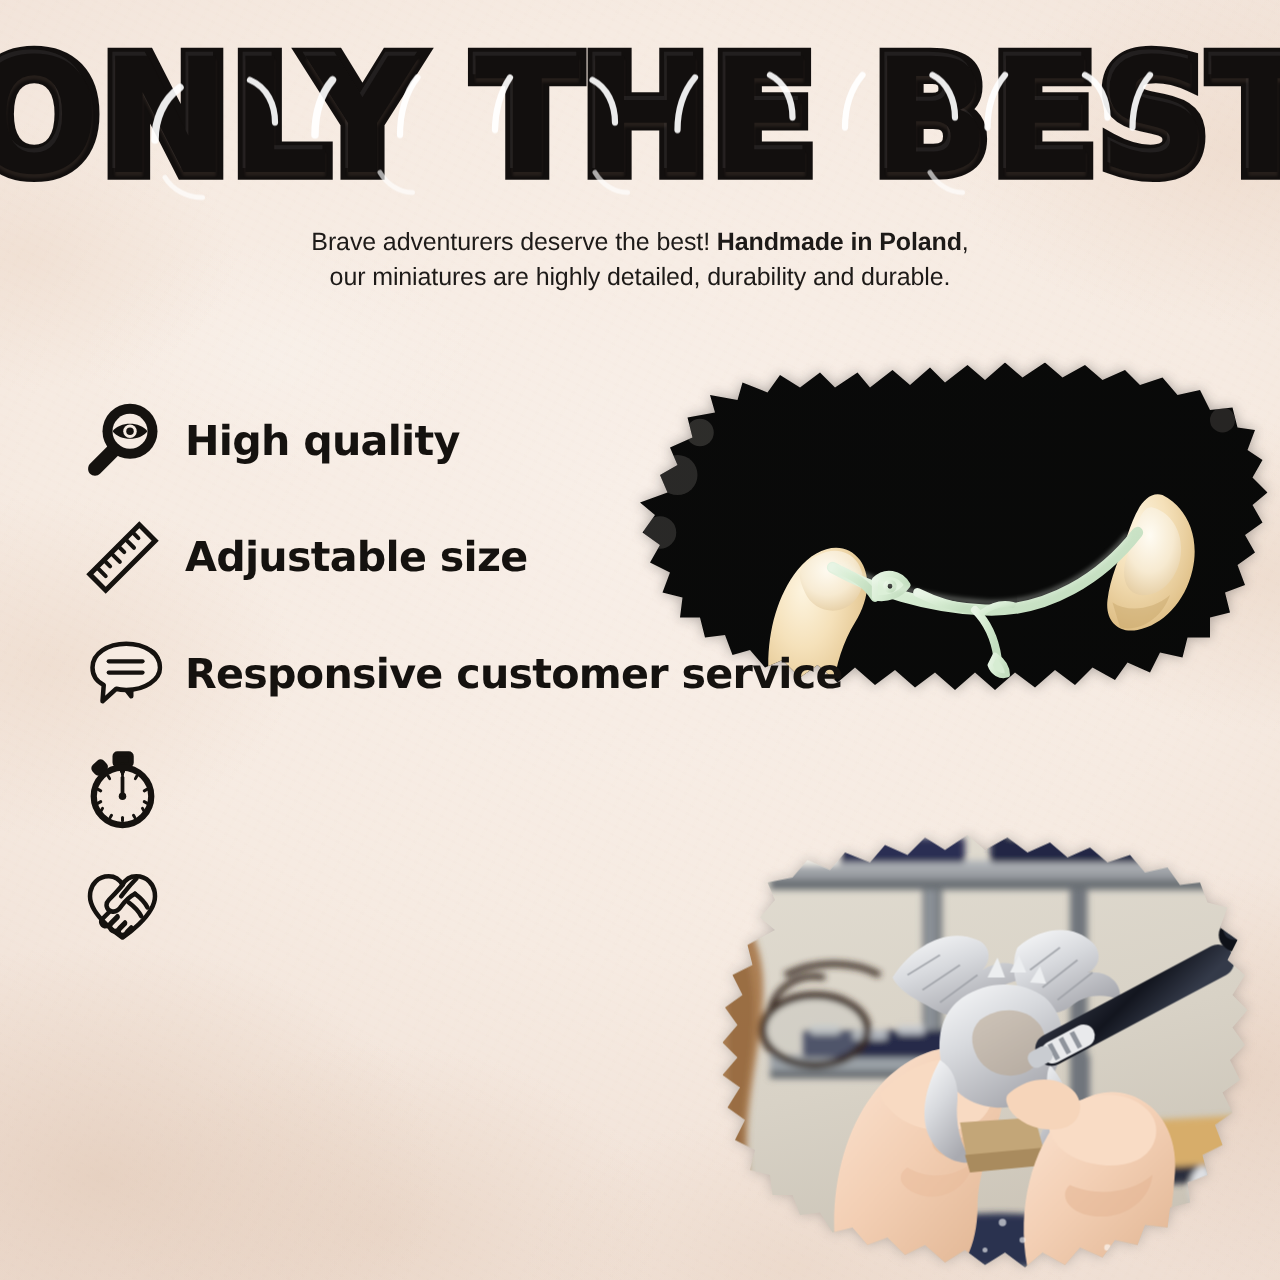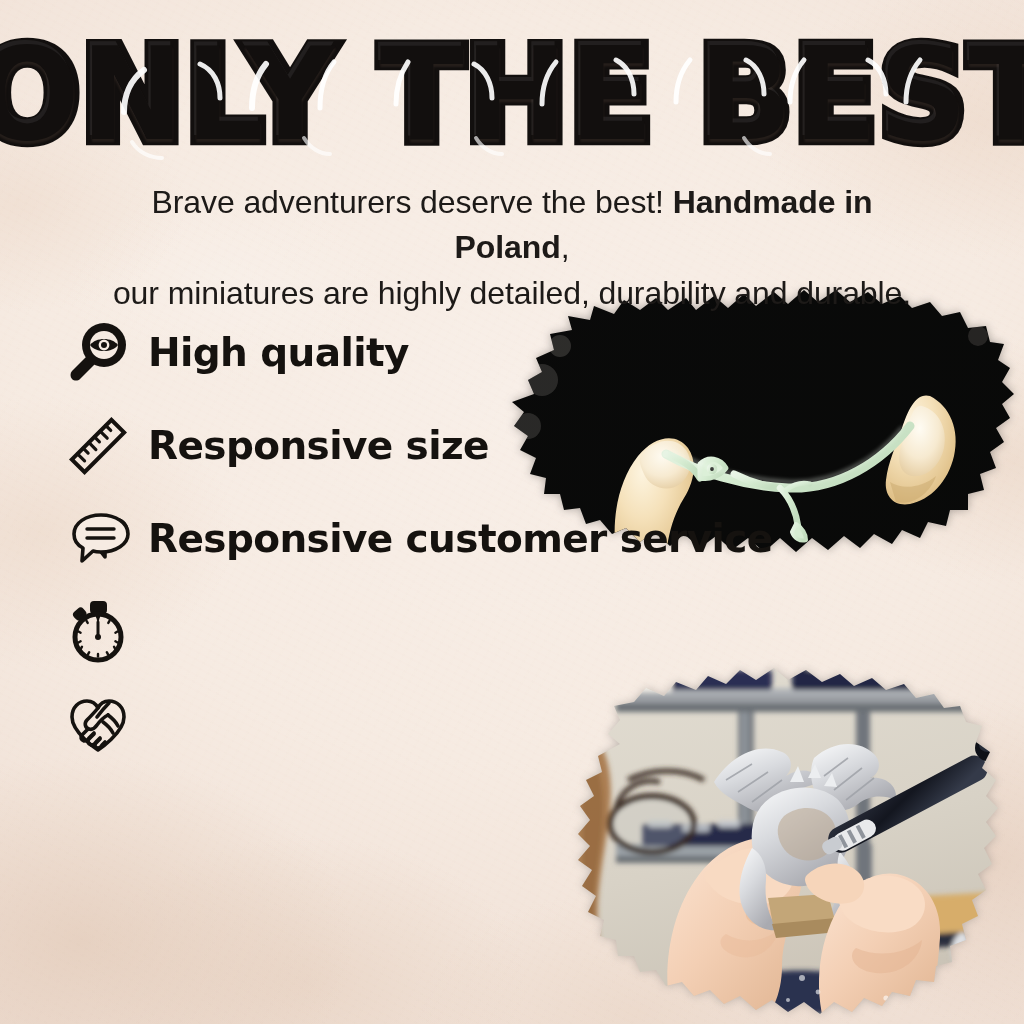--- a/index.html
+++ b/index.html
@@ -76,21 +76,21 @@
     pointer-events: none;
   }
 
   
   .subtitle {
     position: absolute;
     left: 96px; right: 96px;
     top: 180px;
     text-align: center;
     font-family: "Liberation Sans", sans-serif;
-    font-size: 32px;
+    font-size: 20px;
     line-height: 1.42;
     color: #1d1a18;
     letter-spacing: -.1px;
   }
   .subtitle b { font-weight: bold; }
 
   
   .features {
     position: absolute;
     left: 62px;
@@ -106,21 +106,21 @@
   .feature .ico {
     flex: 0 0 72px;
     width: 72px; height: 72px;
     display: flex; align-items: center; justify-content: center;
   }
   .feature .ico svg { display: block; }
   .feature .label {
     margin-left: 14px;
     font-family: "DejaVu Sans", sans-serif;
     font-weight: bold;
-    font-size: 39px;
+    font-size: 33px;
     letter-spacing: -.6px;
     color: #15120f;
     white-space: nowrap;
   }
 
   
   .photo {
     position: absolute;
     overflow: hidden;
   }
@@ -512,21 +512,21 @@
               <path d="M12,23 L12,33"></path>
               <path d="M20,23 L20,30"></path>
               <path d="M28,23 L28,33"></path>
               <path d="M36,23 L36,30"></path>
               <path d="M44,23 L44,33"></path>
               <path d="M52,23 L52,30"></path>
             </g>
           </g>
         </svg>
       </span>
-      <span class="label" data-name="feature-label">Responsive size</span>
+      <span class="label" data-name="feature-label">Adjustable size</span>
     </div>
 
     <div class="feature" data-name="feature-item-responsive-customer-service">
       <span class="ico" data-name="speech-bubbles-icon">
         <svg width="64" height="64" viewBox="0 0 64 64">
           <g fill="#f6ebe2" stroke="#15120f" stroke-width="3.6" stroke-linejoin="round">
             <path d="M36,28 C36,18 45,11 53,13 C59,15 62,21 61,28 C60,36 53,42 45,41
                      C43,41 41,40 39,39 L39,50 L32,41 C32,41 36,36 36,28 Z"></path>
             <path d="M35,8 C20,8 8,16 8,27 C8,33 11,38 17,41 L16,54 L27,44
                      C30,45 32,45 35,45 C50,45 62,37 62,27 C62,16 50,8 35,8 Z"></path>

